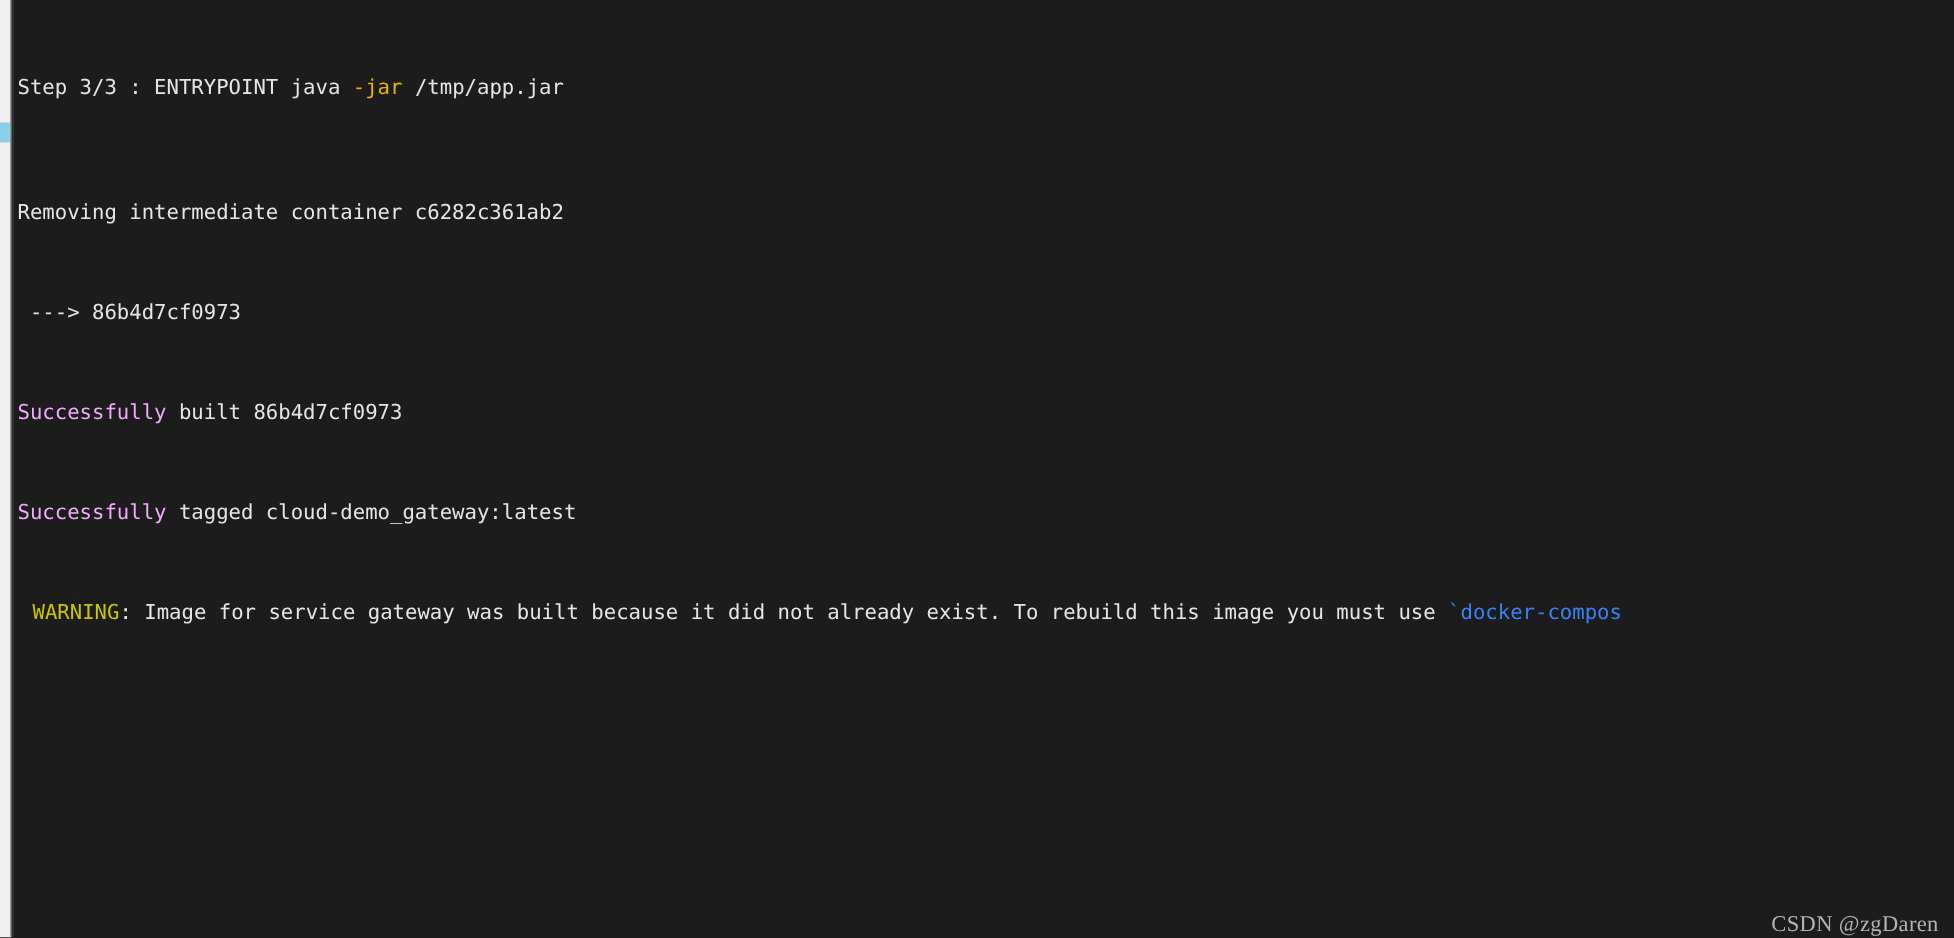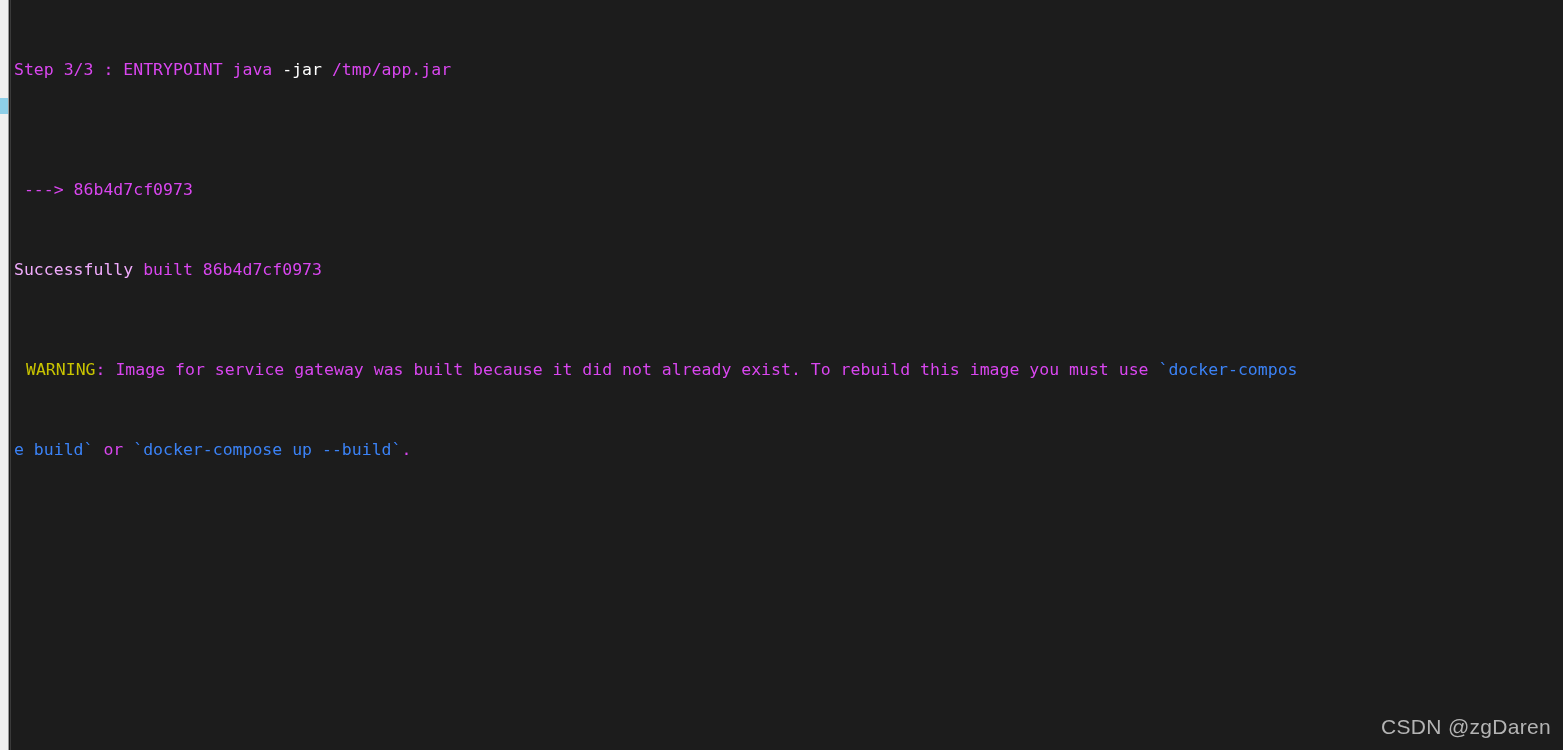--- a/index.html
+++ b/index.html
@@ -67,60 +67,61 @@
     white-space: pre;
     letter-spacing: 0px;
   }
 
   .line {
     height: 20px;
     white-space: pre;
   }
 
   
-  .c-default { color: #d946ef; }
+  .c-default { color: #e5e5e5; }
   .c-green   { color: #f0abfc; }
   .c-yellow  { color: #c9c400; margin-left: 12px; }
   .c-red     { color: #3b82f6; }
-  .c-cyan    { color: #ffffff; }
+  .c-cyan    { color: #eab308; }
 
   .watermark {
     position: absolute;
     right: 12px;
-    bottom: 11px;
-    font-family: Liberation Sans, sans-serif;
-    font-size: 21px;
+    bottom: 0;
+    font-family: Liberation Serif, serif;
+    font-size: 18px;
     color: #b4b4b4;
     letter-spacing: 0.3px;
   }
 </style>
 </head>
 <body>
 
 <div id="terminal">
 
   <div class="scrollbar-track">
     <div class="scrollbar-thumb"></div>
   </div>
   <div class="window-edge"></div>
 
   <div class="console">
 
     <div class="line"><span class="c-default">Step 3/3 : ENTRYPOINT java </span><span class="c-cyan">-jar</span><span class="c-default"> /tmp/app.jar</span></div>
 
 
+    <div class="line"><span class="c-default">Removing intermediate container c6282c361ab2</span></div>
 
     <div class="line"><span class="c-default"> ---&gt; 86b4d7cf0973</span></div>
 
     <div class="line"><span class="c-green">Successfully</span><span class="c-default"> built 86b4d7cf0973</span></div>
 
+    <div class="line"><span class="c-green">Successfully</span><span class="c-default"> tagged cloud-demo_gateway:latest</span></div>
 
     <div class="line"><span class="c-yellow">WARNING</span><span class="c-default">: Image for service gateway was built because it did not already exist. To rebuild this image you must use </span><span class="c-red">`docker-compos</span></div>
 
-    <div class="line"><span class="c-red">e build`</span><span class="c-default"> or </span><span class="c-red">`docker-compose up --build`</span><span class="c-default">.</span></div>
 
 
     
 
     
 
     
 
     
 

